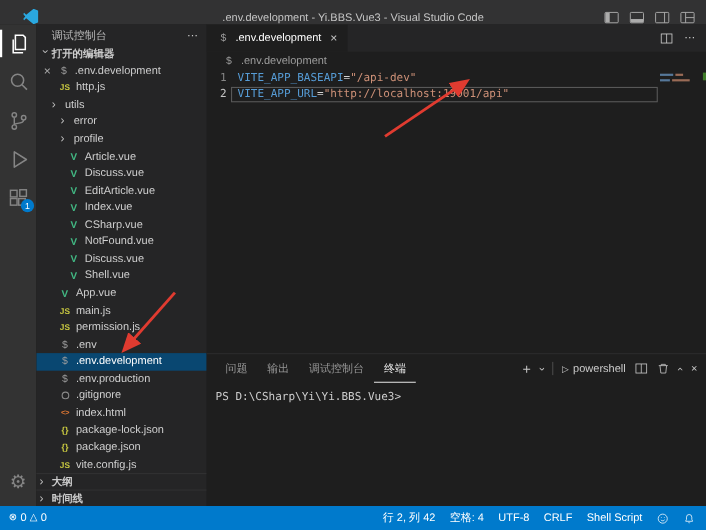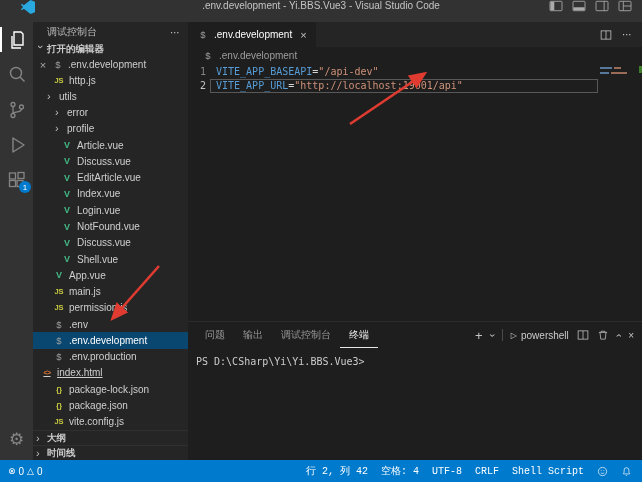--- a/index.html
+++ b/index.html
@@ -4,21 +4,21 @@
 <style>
   html,body{margin:0;padding:0;}
   body{
     width:642px;height:482px;position:relative;overflow:hidden;
     background:#1e1e1e;font-family:"Liberation Sans",sans-serif;
     color:#cccccc;font-size:10px;-webkit-font-smoothing:antialiased;
   }
   .window{width:100%;height:100%;display:flex;flex-direction:column;}
 
   
-  .titlebar{height:22px;background:#323233;display:flex;align-items:flex-start;position:relative;flex:none;padding-left:14px;}
+  .titlebar{height:22px;background:#323233;display:flex;align-items:flex-end;position:relative;flex:none;padding-left:14px;}
   .vs-logo{width:14px;height:14px;margin-left:7px;background:#2aa8e0;
     clip-path:polygon(68% 0,100% 12%,100% 88%,68% 100%,20% 62%,7% 74%,0 66%,14% 50%,0 34%,7% 26%,20% 38%);}
   .title{position:absolute;left:50%;transform:translateX(-50%);white-space:nowrap;color:#c4c4c4;font-size:10px;}
   .tb-icons{margin-left:auto;display:flex;align-items:center;gap:9px;padding-right:10px;color:#ababab;}
   .tb-icons span{display:inline-flex;cursor:pointer;}
 
   
   .main{flex:1;display:flex;min-height:0;}
 
   
@@ -97,21 +97,21 @@
   .shell{display:flex;align-items:center;gap:4px;color:#cccccc;}
   .ps-icon{font-family:"DejaVu Sans",sans-serif;font-size:8px;color:#cccccc;}
   .terminal{flex:1;font-family:"DejaVu Sans Mono",monospace;color:#cccccc;padding:8px 0 0 8px;cursor:text;}
 
   
   .statusbar{height:22px;background:var(--status-bar,#007acc);display:flex;align-items:center;color:#ffffff;
     padding:0 10px 0 8px;flex:none;}
   .sb-left{display:flex;align-items:center;gap:10px;}
   .sb-item{display:flex;align-items:center;gap:3px;cursor:pointer;white-space:nowrap;}
   .sb-ic{font-family:"DejaVu Sans",sans-serif;font-size:9px;}
-  .sb-right{margin-left:auto;display:flex;align-items:center;gap:13px;font-family:Liberation Mono, monospace;}
+  .sb-right{margin-left:auto;display:flex;align-items:center;gap:13px;}
 
   
   .annotations{position:absolute;inset:0;pointer-events:none;z-index:99;}
   .arrow-stroke{stroke:var(--arrow,#e03b30);stroke-width:2.6;}
   .arrow-fill{fill:var(--arrow,#e03b30);}
 
   svg.icon{display:block;}
 </style>
 </head>
 <body>
@@ -235,21 +235,21 @@
           <div class="tree-row" style="padding-left: 28px;">
             <span class="fi fi-vue">V</span>
             <span>EditArticle.vue</span>
           </div>
           <div class="tree-row" style="padding-left: 28px;">
             <span class="fi fi-vue">V</span>
             <span>Index.vue</span>
           </div>
           <div class="tree-row" style="padding-left: 28px;">
             <span class="fi fi-vue">V</span>
-            <span>Login.vue</span>
+            <span>CSharp.vue</span>
           </div>
           <div class="tree-row" style="padding-left: 28px;">
             <span class="fi fi-vue">V</span>
             <span>NotFound.vue</span>
           </div>
           <div class="tree-row" style="padding-left: 28px;">
             <span class="fi fi-vue">V</span>
             <span>Discuss.vue</span>
           </div>
           <div class="tree-row" style="padding-left: 28px;">
@@ -273,21 +273,25 @@
             <span>.env</span>
           </div>
           <div class="tree-row selected" style="padding-left: 20px;">
             <span class="fi fi-env">$</span>
             <span>.env.development</span>
           </div>
           <div class="tree-row" style="padding-left: 20px;">
             <span class="fi fi-env">$</span>
             <span>.env.production</span>
           </div>
-          <div class="tree-row" style="padding-left: 8px; text-decoration: underline;">
+          <div class="tree-row" style="padding-left: 20px;">
+            <span class="fi fi-git"></span>
+            <span>.gitignore</span>
+          </div>
+          <div class="tree-row" style="padding-left: 20px;">
             <span class="fi fi-html">&lt;&gt;</span>
             <span>index.html</span>
           </div>
           <div class="tree-row" style="padding-left: 20px;">
             <span class="fi fi-json">{}</span>
             <span>package-lock.json</span>
           </div>
           <div class="tree-row" style="padding-left: 20px;">
             <span class="fi fi-json">{}</span>
             <span>package.json</span>

